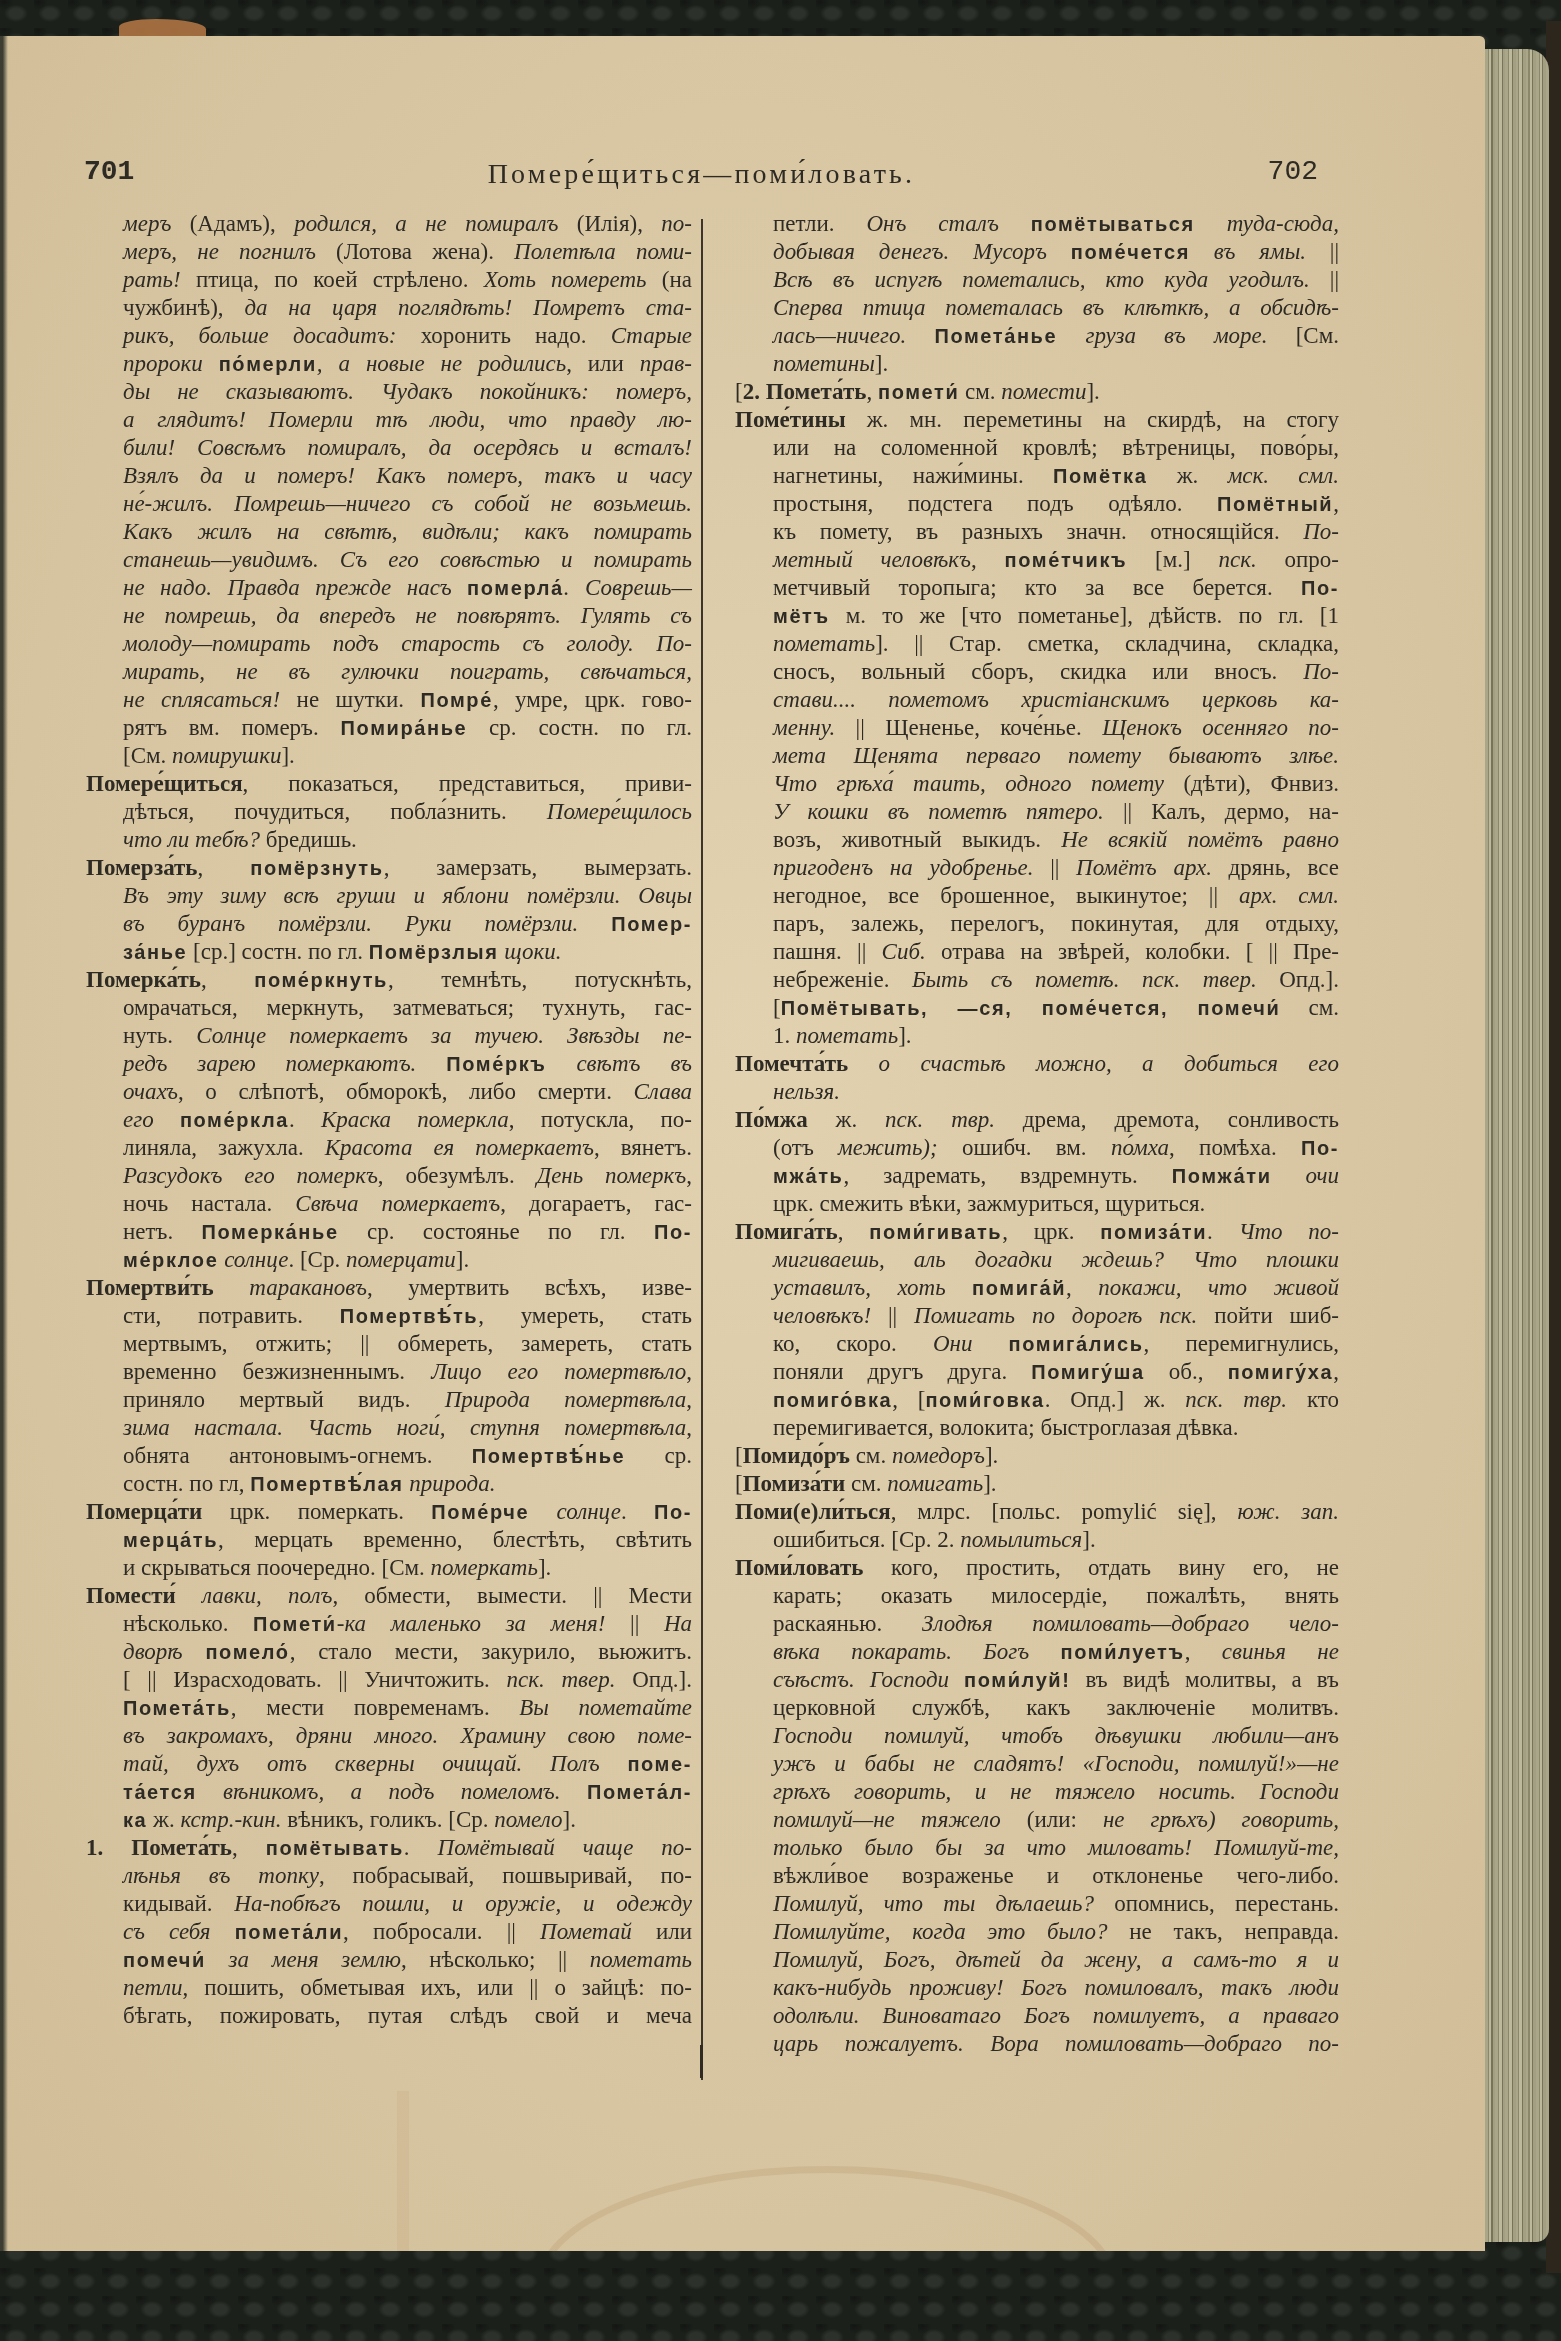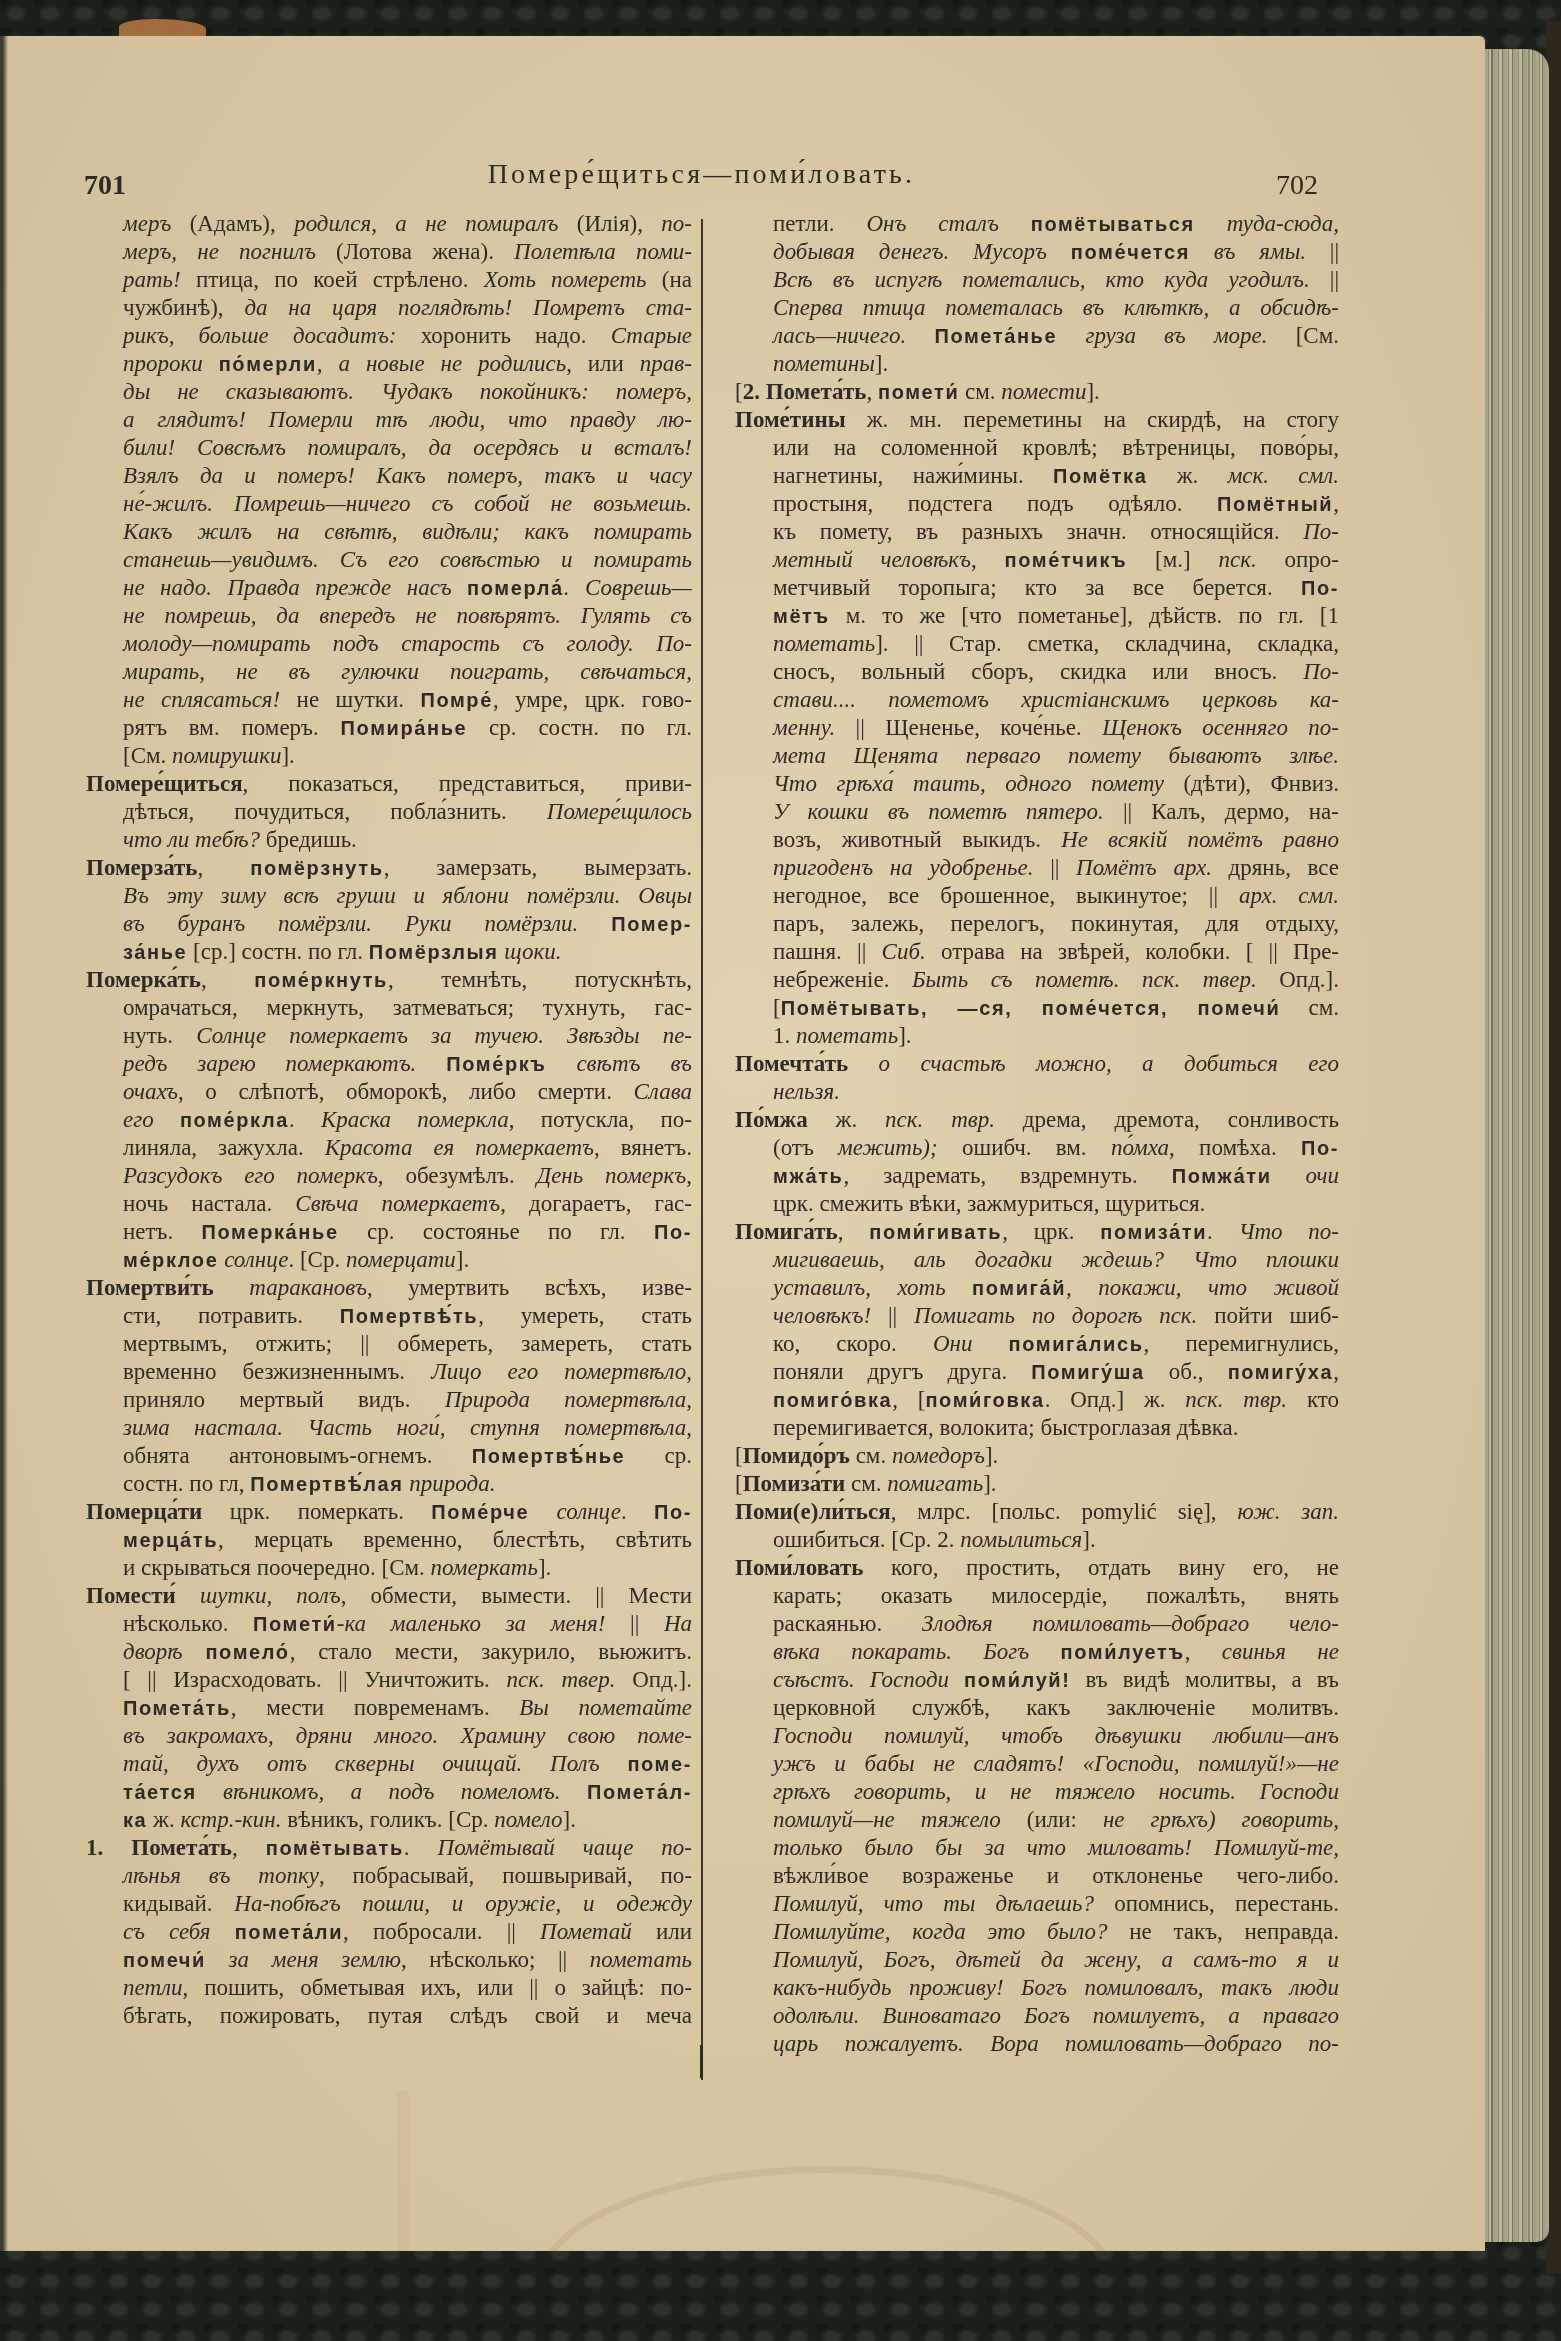--- a/index.html
+++ b/index.html
@@ -15,21 +15,21 @@
 }
 .blob{position:absolute;left:119px;top:19.3px;width:87px;height:18px;background:#b77a45;border-radius:45% 60% 0 0;opacity:.85;}
 .spine{position:absolute;left:1546px;top:21.4px;width:15px;height:2252px;background:#2d261c;}
 .edges{position:absolute;left:1485px;top:49px;width:64px;height:2193px;border-radius:0 21.4px 13px 0;
   background:repeating-linear-gradient(90deg,#aaa68a 0 2.7px,#8a876b 2.7px 3.8px,#bdb99c 3.8px 6.4px,#77745a 6.4px 7.5px,#a29f82 7.5px 10.2px);}
 .page{position:absolute;left:0;top:36px;width:1485px;height:2215px;background-color:var(--paper);overflow:hidden;border-top-right-radius:5.4px;
   background-image:radial-gradient(ellipse at 50% 45%,rgba(255,250,235,.16),rgba(120,90,50,.10) 95%);}
 .gutter{position:absolute;left:0;top:0;width:7.5px;height:100%;background:linear-gradient(90deg,#3e3d31 0,#3e3d31 2.7px,rgba(185,169,135,0) 100%);}
 .stain{position:absolute;left:536px;top:2130px;width:568px;height:225px;border-radius:50%;border:7.5px solid rgba(160,120,70,.16);}
 .streak{position:absolute;left:397px;top:2055px;width:11.8px;height:161px;background:rgba(160,120,70,.08);}
-.pn{position:absolute;top:169px;height:32px;line-height:32px;font-size:28px;}
+.pn{position:absolute;top:156px;height:32px;line-height:32px;font-size:28px;font-family:Liberation Mono, monospace;}
 .pn-l{left:84px;font-weight:bold;}
 .pn-r{left:1233px;width:85px;text-align:right;}
 .title{position:absolute;left:84px;width:1235px;top:158px;height:32px;line-height:32px;font-size:28px;text-align:center;letter-spacing:3.2px;}
 .rule{position:absolute;left:701px;top:219px;width:1.6px;height:1861px;background:#3a342b;}
 .rule-tail{position:absolute;left:700px;top:2045px;width:3.2px;height:33px;background:#2f2a22;}
 .col{position:absolute;top:210px;}
 .col-l{left:86px;width:606px;}
 .col-r{left:715px;width:604px;margin-left:20px;}
 .ln{height:28px;line-height:28px;font-size:23px;text-align:justify;text-align-last:justify;white-space:normal;}
 .ln.end{text-align-last:left;}
@@ -103,21 +103,21 @@
     <div class="ln ct"><span class="sg r">сти, потравить. </span><span class="sg b">Помертвѣ́ть</span><span class="sg r">, умереть, стать</span></div>
     <div class="ln ct"><span class="sg r">мертвымъ, отжить; || обмереть, замереть, стать</span></div>
     <div class="ln ct"><span class="sg r">временно безжизненнымъ. </span><span class="sg i">Лицо его помертвѣло</span><span class="sg r">,</span></div>
     <div class="ln ct"><span class="sg r">приняло мертвый видъ. </span><span class="sg i">Природа помертвѣла</span><span class="sg r">,</span></div>
     <div class="ln ct"><span class="sg i">зима настала. Часть ноги́, ступня помертвѣла</span><span class="sg r">,</span></div>
     <div class="ln ct"><span class="sg r">обнята антоновымъ-огнемъ. </span><span class="sg b">Помертвѣ́нье</span><span class="sg r"> ср.</span></div>
     <div class="ln ct end"><span class="sg r">состн. по гл, </span><span class="sg b">Помертвѣ́лая</span><span class="sg r"> </span><span class="sg i">природа.</span></div>
     <div class="ln hd"><span class="sg h">Померца́ти</span><span class="sg r"> црк. померкать. </span><span class="sg b">Поме́рче</span><span class="sg r"> </span><span class="sg i">солнце</span><span class="sg r">. </span><span class="sg b">По-</span></div>
     <div class="ln ct"><span class="sg b">мерца́ть</span><span class="sg r">, мерцать временно, блестѣть, свѣтить</span></div>
     <div class="ln ct end"><span class="sg r">и скрываться поочередно. [См. </span><span class="sg i">померкать</span><span class="sg r">].</span></div>
-    <div class="ln hd"><span class="sg h">Помести́</span><span class="sg r"> </span><span class="sg i">шутки, полъ</span><span class="sg r">, обмести, вымести. || Мести</span></div>
+    <div class="ln hd"><span class="sg h">Помести́</span><span class="sg r"> </span><span class="sg i">лавки, полъ</span><span class="sg r">, обмести, вымести. || Мести</span></div>
     <div class="ln ct"><span class="sg r">нѣсколько. </span><span class="sg b">Помети́</span><span class="sg i">-ка маленько за меня!</span><span class="sg r"> || </span><span class="sg i">На</span></div>
     <div class="ln ct"><span class="sg i">дворѣ </span><span class="sg b">помело́</span><span class="sg r">, стало мести, закурило, вьюжитъ.</span></div>
     <div class="ln ct"><span class="sg r">[ || Израсходовать. || Уничтожить. </span><span class="sg i">пск. твер.</span><span class="sg r"> Опд.].</span></div>
     <div class="ln ct"><span class="sg b">Помета́ть</span><span class="sg r">, мести повременамъ. </span><span class="sg i">Вы пометайте</span></div>
     <div class="ln ct"><span class="sg i">въ закромахъ, дряни много. Храмину свою поме-</span></div>
     <div class="ln ct"><span class="sg i">тай, духъ отъ скверны очищай. Полъ </span><span class="sg b">поме-</span></div>
     <div class="ln ct"><span class="sg b">та́ется</span><span class="sg r"> </span><span class="sg i">вѣникомъ, а подъ помеломъ. </span><span class="sg b">Помета́л-</span></div>
     <div class="ln ct end"><span class="sg b">ка</span><span class="sg r"> ж. </span><span class="sg i">кстр.-кин.</span><span class="sg r"> вѣникъ, голикъ. [Ср. </span><span class="sg i">помело</span><span class="sg r">].</span></div>
     <div class="ln hd"><span class="sg h">1. Помета́ть</span><span class="sg r">, </span><span class="sg b">помётывать</span><span class="sg r">. </span><span class="sg i">Помётывай чаще по-</span></div>
     <div class="ln ct"><span class="sg i">лѣнья въ топку</span><span class="sg r">, побрасывай, пошвыривай, по-</span></div>

